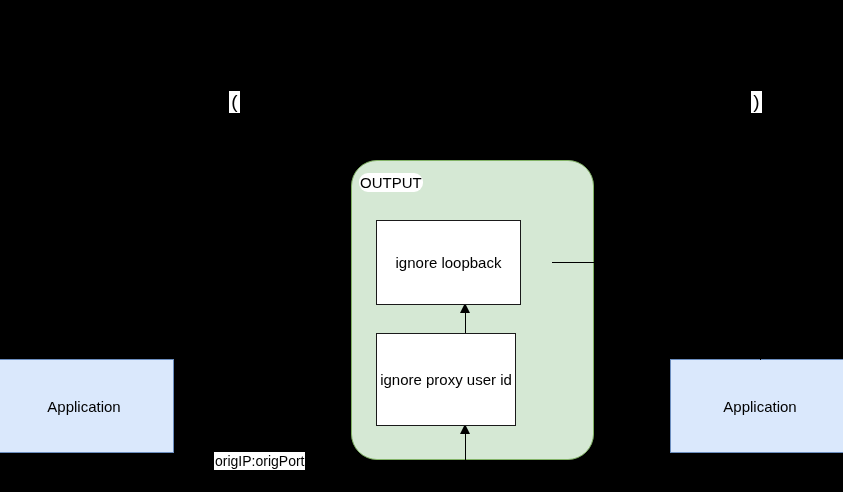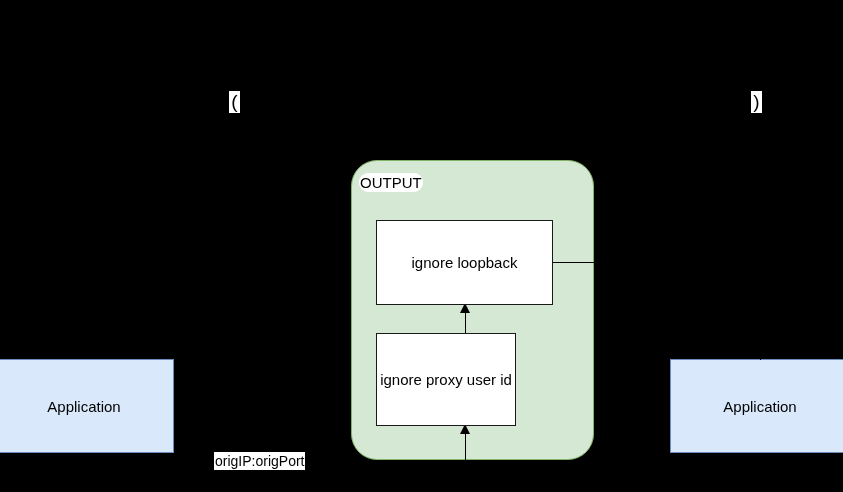--- a/index.html
+++ b/index.html
@@ -64,21 +64,21 @@
     display: flex;
     align-items: center;
     justify-content: center;
     color: #000000;
     font-size: 15px;
     text-align: center;
   }
   #box-loopback {
     left: 376px;
     top: 220px;
-    width: 177px;
+    width: 145px;
     height: 85px;
   }
   #box-proxyuser {
     left: 376px;
     top: 333px;
     width: 140px;
     height: 93px;
   }
 
   

